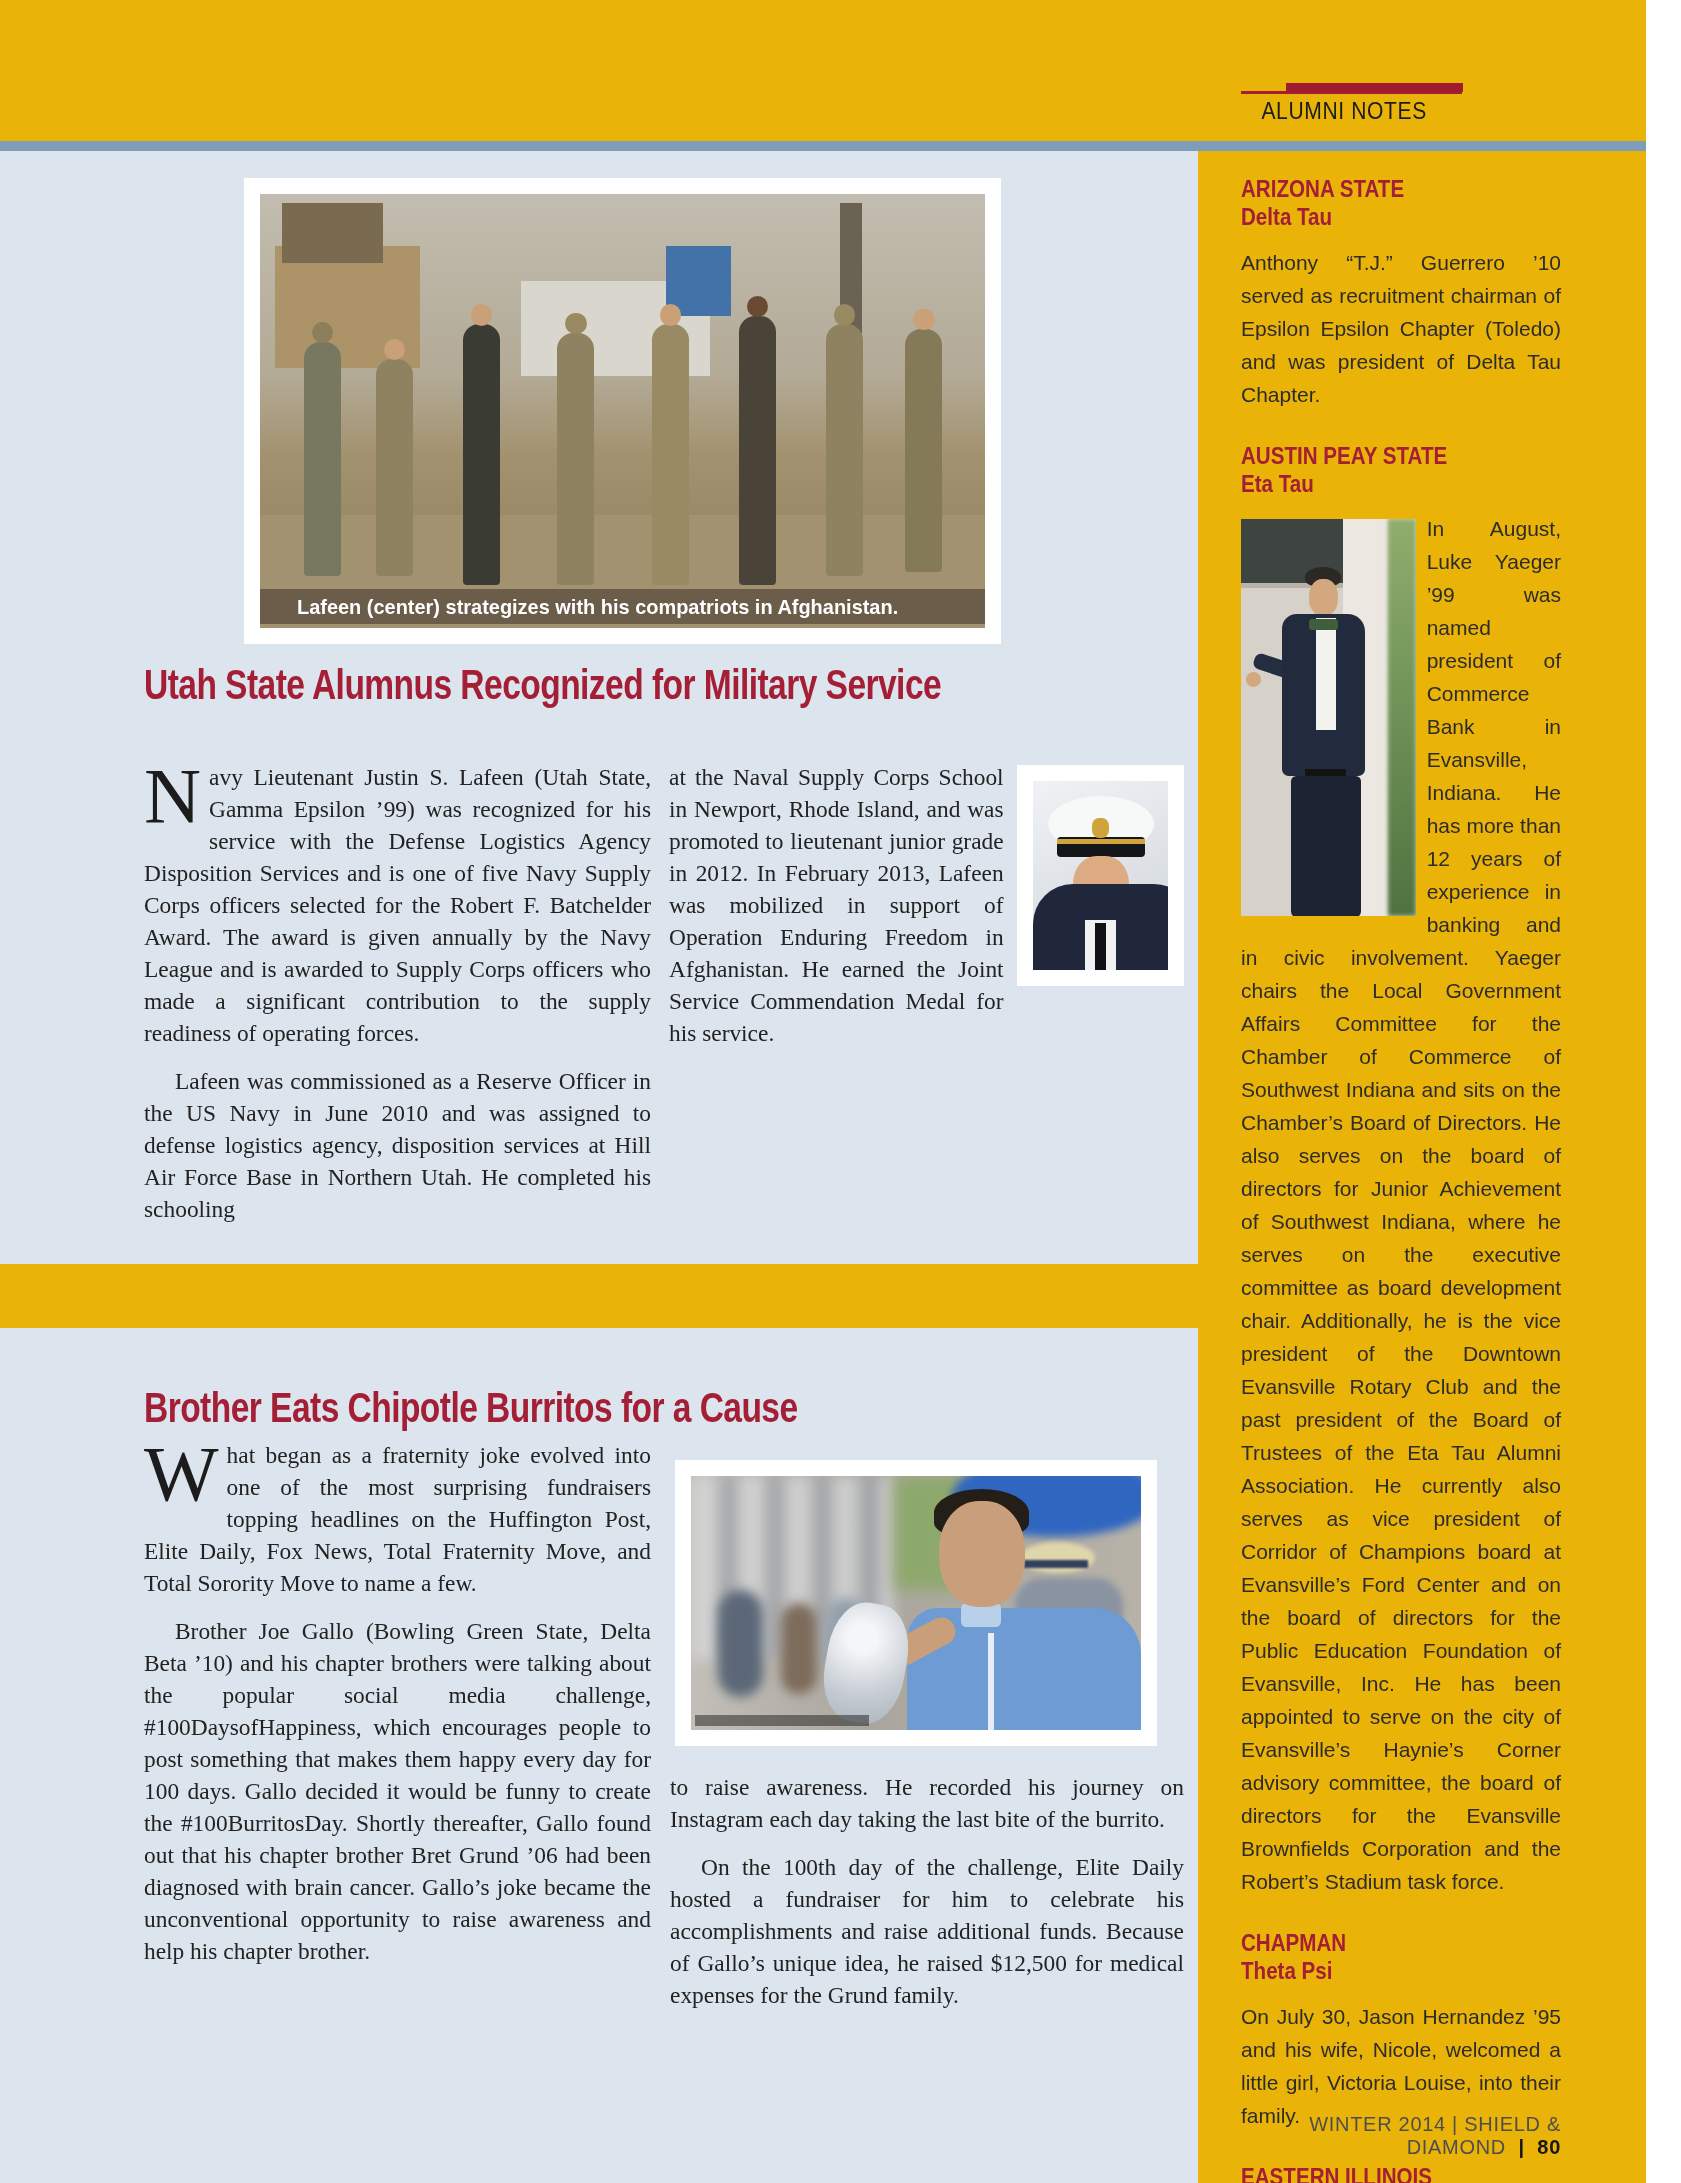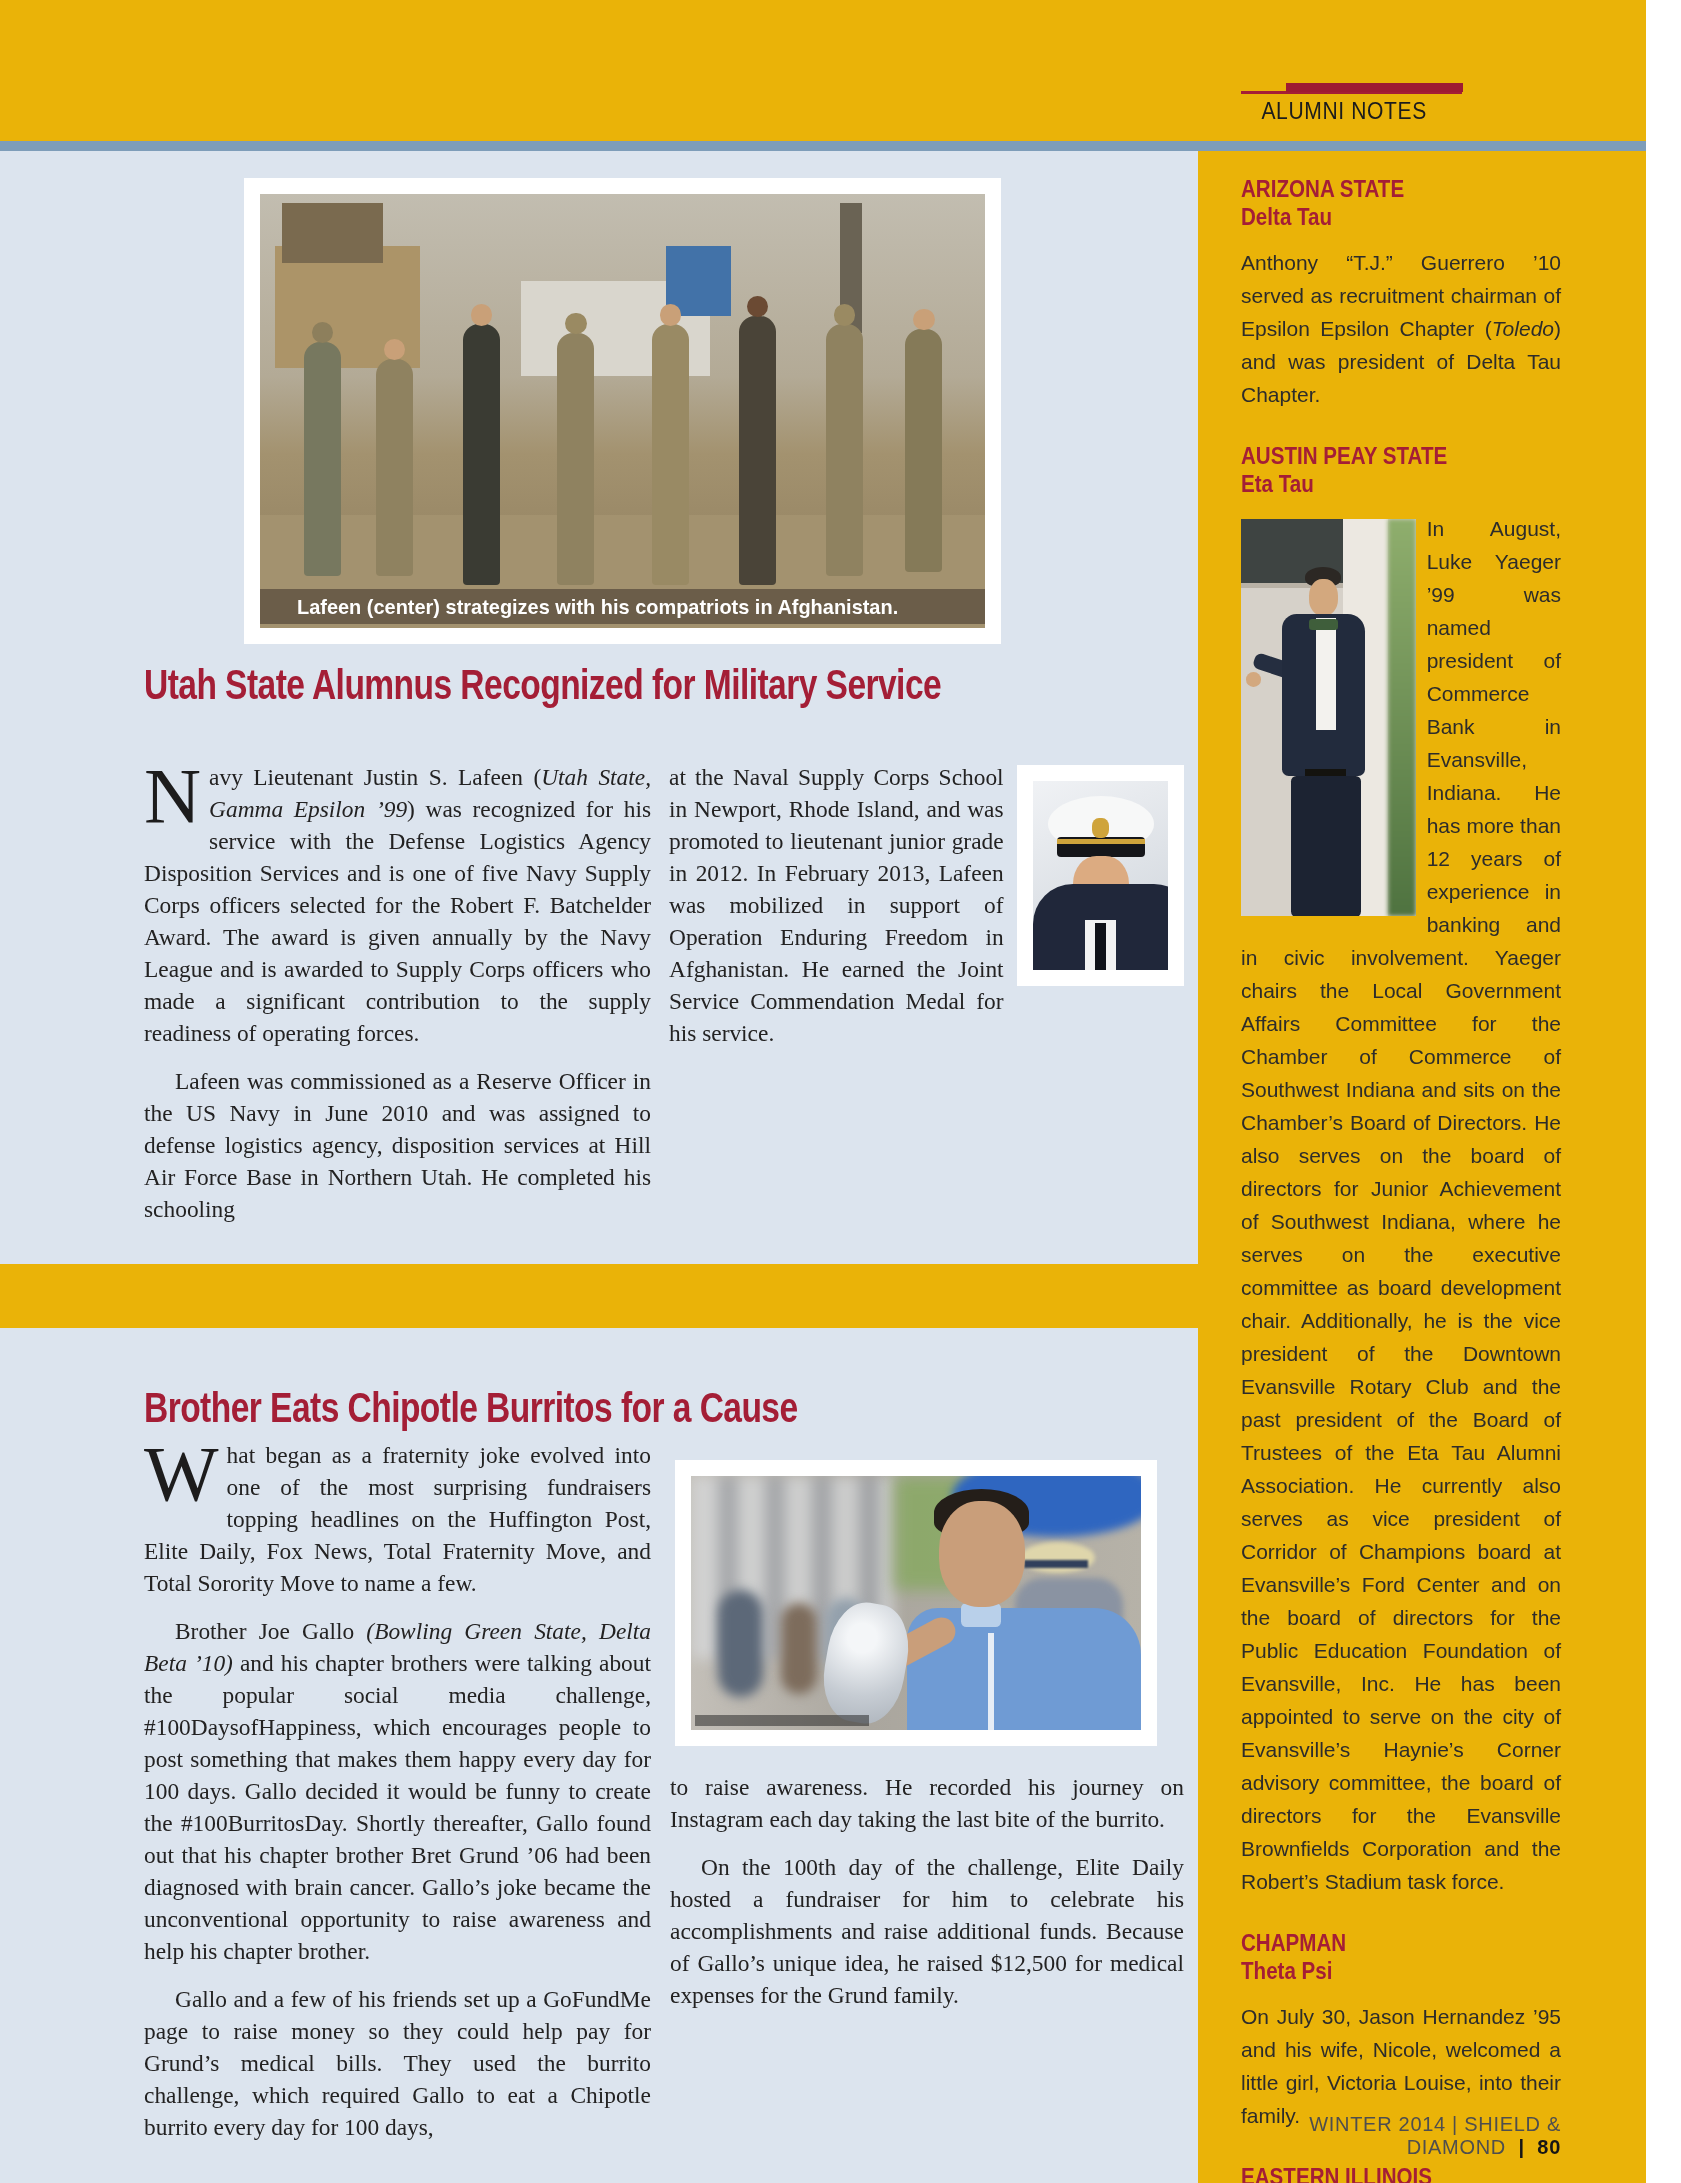--- a/index.html
+++ b/index.html
@@ -67,21 +67,21 @@
   .sb-sub{color:var(--red);font-weight:bold;font-size:23.4px;line-height:28px;margin-bottom:14.7px;
           transform:scaleX(.88);transform-origin:left center;white-space:nowrap;}
   .sb-body{text-align:justify;margin-bottom:31px;}
   .y-photo{float:left;width:175px;height:397px;margin:6.7px 10.7px 4px 0;background:#d6d1c9;
            position:relative;overflow:hidden;}
 
   .footer{position:absolute;left:1241px;width:320px;top:2113px;text-align:right;
           font-size:20px;color:#4f4e4e;letter-spacing:0.7px;}
   .footer .pg{color:#161616;font-weight:bold;}
 
-  b,.b{font-weight:normal;} i,.i{font-style:italic;}
+  b,.b{font-weight:normal;} i,.i{}
 </style>
 </head>
 <body>
 
 <div class="page">
 
   <div class="rule-thin"></div>
   <div class="rule-thick"></div>
   <div class="alumni">ALUMNI NOTES</div>
   <div class="steel-bar"></div>
@@ -152,21 +152,20 @@
     </div>
   </div>
 
   <div class="panel panel2">
 
     <div class="feature-title" style="top:55px;">Brother Eats Chipotle Burritos for a Cause</div>
 
     <div class="article-col" style="left:144px;top:111px;width:507px;">
       <p><span class="dropcap">W</span><span>hat began as a fraternity joke evolved into one of the most surprising fundraisers topping headlines on the Huffington Post, Elite Daily, Fox News, Total Fraternity Move, and Total Sorority Move to name a few.</span></p>
       <p class="indent"><span>Brother </span><span class="b">Joe Gallo</span><span> </span><span class="i">(Bowling Green State, Delta Beta ’10)</span><span> and his chapter brothers were talking about the popular social media challenge, #100DaysofHappiness, which encourages people to post something that makes them happy every day for 100 days. Gallo decided it would be funny to create the #100BurritosDay. Shortly thereafter, Gallo found out that his chapter brother </span><span class="b">Bret Grund ’06</span><span> had been diagnosed with brain cancer. Gallo’s joke became the unconventional opportunity to raise awareness and help his chapter brother.</span></p>
-      <p class="indent">Gallo and a few of his friends set up a GoFundMe page to raise money so they could help pay for Grund’s medical bills. They used the burrito challenge, which required Gallo to eat a Chipotle burrito every day for 100 days,</p>
     </div>
 
     <div class="article-col" style="left:670px;top:132px;width:514px;">
       <div class="photo-frame burrito-photo">
         <div class="art burrito-art">
           <div class="blk" style="left:0;top:0;width:45%;height:72%;background:repeating-linear-gradient(90deg,#d6d8da 0 27px,#9fa3a9 27px 47px);filter:blur(6.7px);opacity:.75;"></div>
           <div class="blk" style="left:45%;top:0;width:25%;height:45%;background:#86a95f;filter:blur(8px);opacity:.8;"></div>
           <div class="blk" style="right:-4%;top:-8%;width:46%;height:32%;background:#2f66c0;border-radius:50%;filter:blur(4px);"></div>
           <div class="blk" style="left:6%;top:45%;width:10%;height:42%;background:#5c6878;border-radius:27px;filter:blur(5.4px);"></div>
           <div class="blk" style="left:20%;top:50%;width:8%;height:36%;background:#7d6c5c;border-radius:27px;filter:blur(5.4px);"></div>

